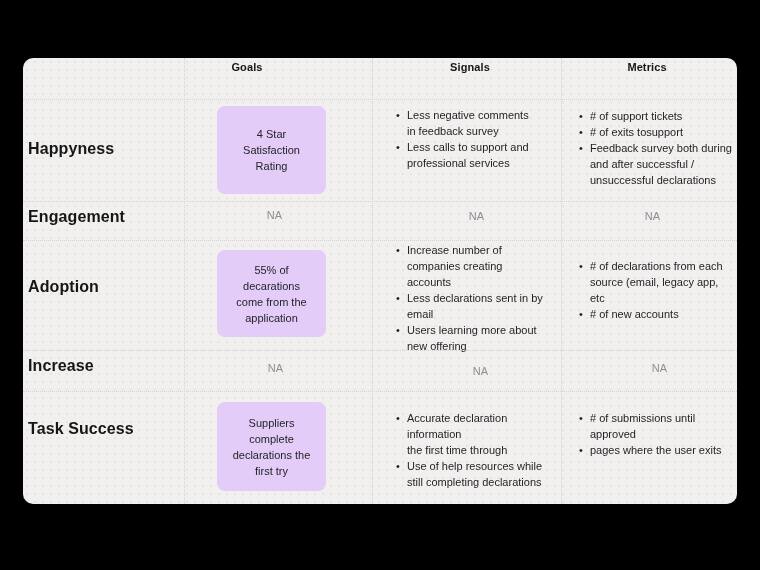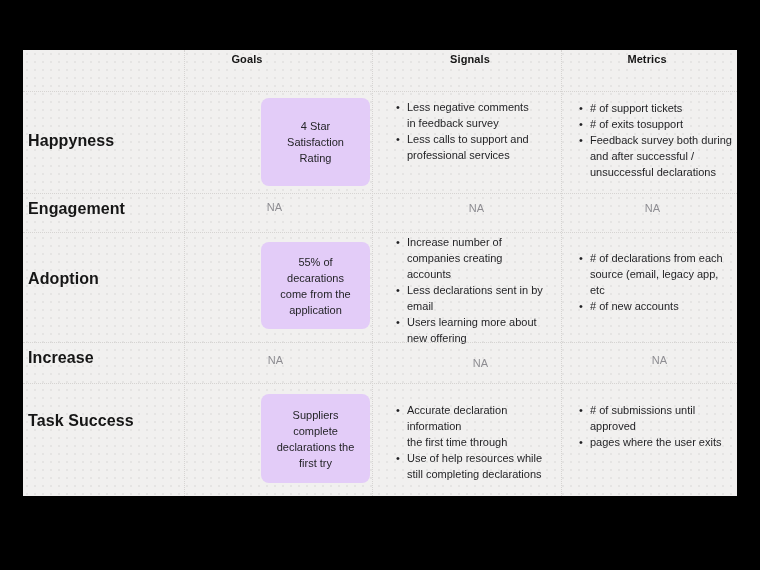--- a/index.html
+++ b/index.html
@@ -8,26 +8,27 @@
     position: relative;
     width: 760px;
     height: 570px;
     background: #000;
     overflow: hidden;
     font-family: "Liberation Sans", "DejaVu Sans", sans-serif;
     color: #1d1d1f;
   }
   .board {
     position: absolute;
-    left: 23px; top: 50px;
+    left: 23px; top: 58px;
     width: 714px; height: 446px;
     background-color: #f1f0ef;
     background-image: radial-gradient(circle, rgba(0,0,0,0.05) 1px, transparent 1.2px);
     background-size: 8px 8px;
     overflow: hidden;
+    border-radius: 10px;
   }
   .vline { position: absolute; top: 0; bottom: 0; width: 0; border-left: 1px dotted #d6d4d2; }
   .hline { position: absolute; left: 0; right: 0; height: 0; border-top: 1px dotted #d6d4d2; }
   .col-header {
     position: absolute; top: 3px; width: 110px;
     font-size: 11px; font-weight: 700; color: #161616;
     text-align: center; letter-spacing: 0.1px;
   }
   .row-label {
     position: absolute; left: 5px;
@@ -35,21 +36,20 @@
     white-space: pre; letter-spacing: 0.1px;
   }
   .goal-card {
     position: absolute; left: 194px; width: 109px;
     background: #e3ccf8;
     border-radius: 8px;
     display: flex; align-items: center; justify-content: center;
     text-align: center;
     font-size: 11px; line-height: 16px; color: #242428;
     white-space: pre;
-    margin-left: 44px;
   }
   .na {
     position: absolute; width: 44px;
     font-size: 11px; color: #8e8d92;
     text-align: right; white-space: pre;
   }
   ul.bullets { position: absolute; list-style: none; }
   ul.bullets li {
     position: relative;
     padding-left: 11px;

